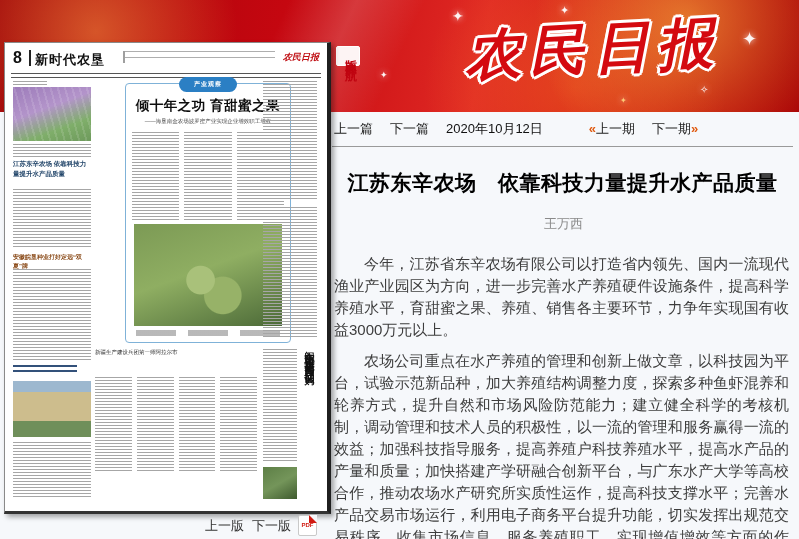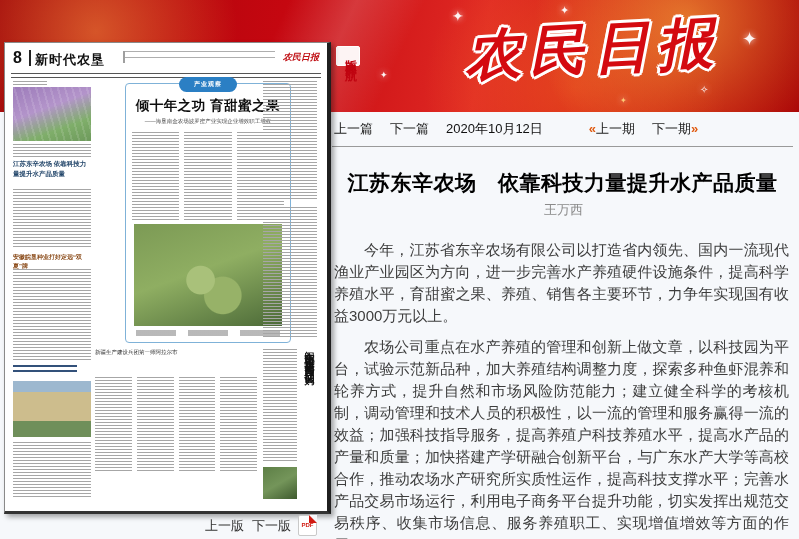--- a/index.html
+++ b/index.html
@@ -85,21 +85,21 @@
     border-color:#f6f8fb #f6f8fb #d11a12 #d11a12;}
 
   
   .rp{position:absolute;left:332px;top:112px;width:463px;z-index:1;}
   .toolbar{padding:8px 0 6px 2px;font-size:13px;color:#222;display:flex;align-items:flex-start;}
   .toolbar .lnk{cursor:pointer;margin-right:17px;}
   .toolbar .date{margin-right:46px;color:#111;}
   .arrow{color:#e05a10;font-weight:bold;}
   .rule{border:none;border-top:1px solid #9a9a9a;margin:2px 2px 0 0;}
   .a-title{margin:22px 4px 0 2px;text-align:center;font-size:21px;font-weight:bold;color:#000;letter-spacing:.5px;}
-  .a-author{margin-top:4px;text-align:center;font-size:13px;color:#8a8a8a;}
+  .a-author{margin-top:18px;text-align:center;font-size:13px;color:#8a8a8a;}
   .a-body{margin:20px 6px 0 2px;font-size:15px;line-height:22px;color:#3d3d3d;text-align:justify;}
   .a-body p{margin:0 0 9px 0;text-indent:2em;}
 </style>
 </head>
 <body>
 
 <div class="page">
 
   <div class="banner">
     <span class="sparkle" style="left:452px;top:8px;font-size:14px;">✦</span>

